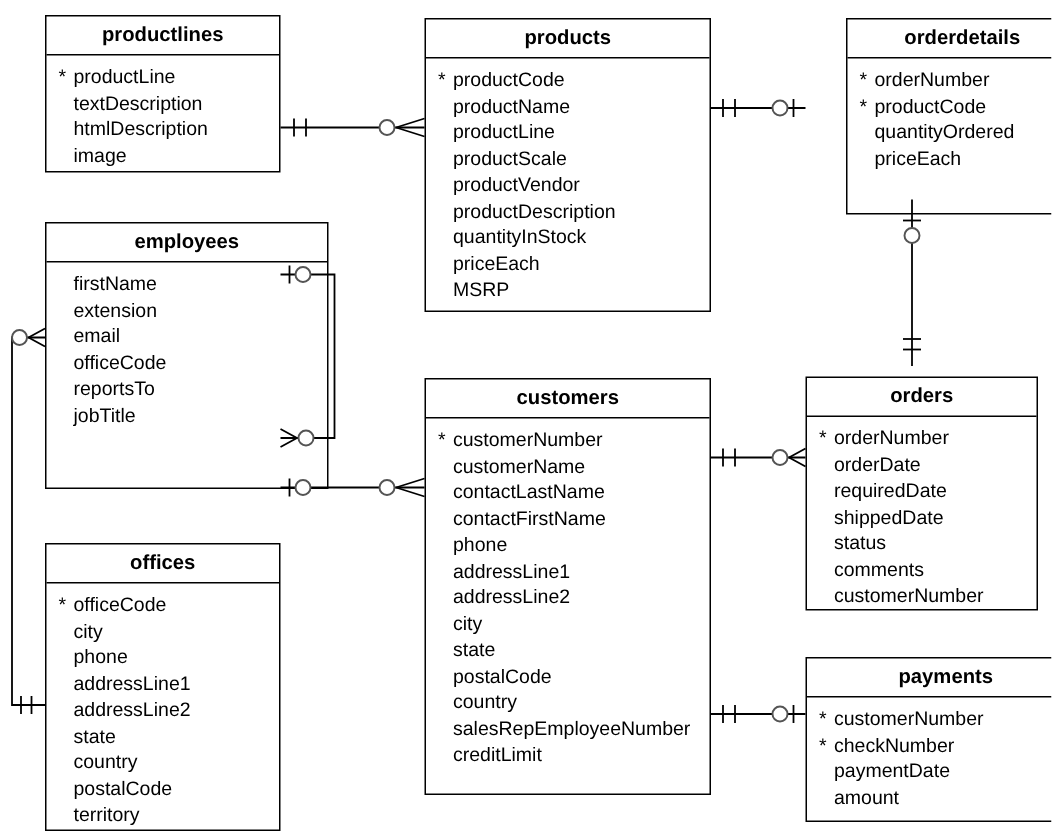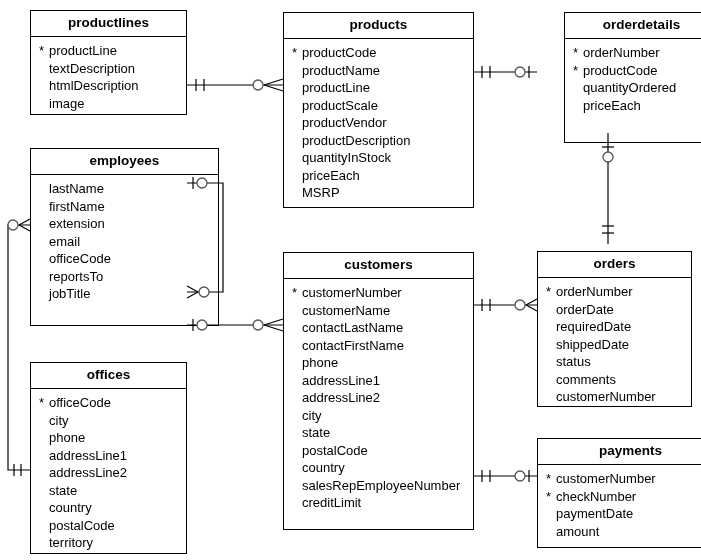--- a/index.html
+++ b/index.html
@@ -58,21 +58,20 @@
         <div class="row"><span class="pk">*</span><span>orderNumber</span></div>
         <div class="row"><span class="pk">*</span><span>productCode</span></div>
         <div class="row"><span class="pk"></span><span>quantityOrdered</span></div>
         <div class="row"><span class="pk"></span><span>priceEach</span></div>
       </div>
   </div>
 
   <div class="entity" style="left:30px;top:148px;width:189px;height:178px">
     <div class="title">employees</div>
     <div class="fields">
-        <div class="row"><span class="pk"></span><span>lastName</span></div>
         <div class="row"><span class="pk"></span><span>firstName</span></div>
         <div class="row"><span class="pk"></span><span>extension</span></div>
         <div class="row"><span class="pk"></span><span>email</span></div>
         <div class="row"><span class="pk"></span><span>officeCode</span></div>
         <div class="row"><span class="pk"></span><span>reportsTo</span></div>
         <div class="row"><span class="pk"></span><span>jobTitle</span></div>
       </div>
   </div>
 
   <div class="entity" style="left:283px;top:252px;width:191px;height:278px">

